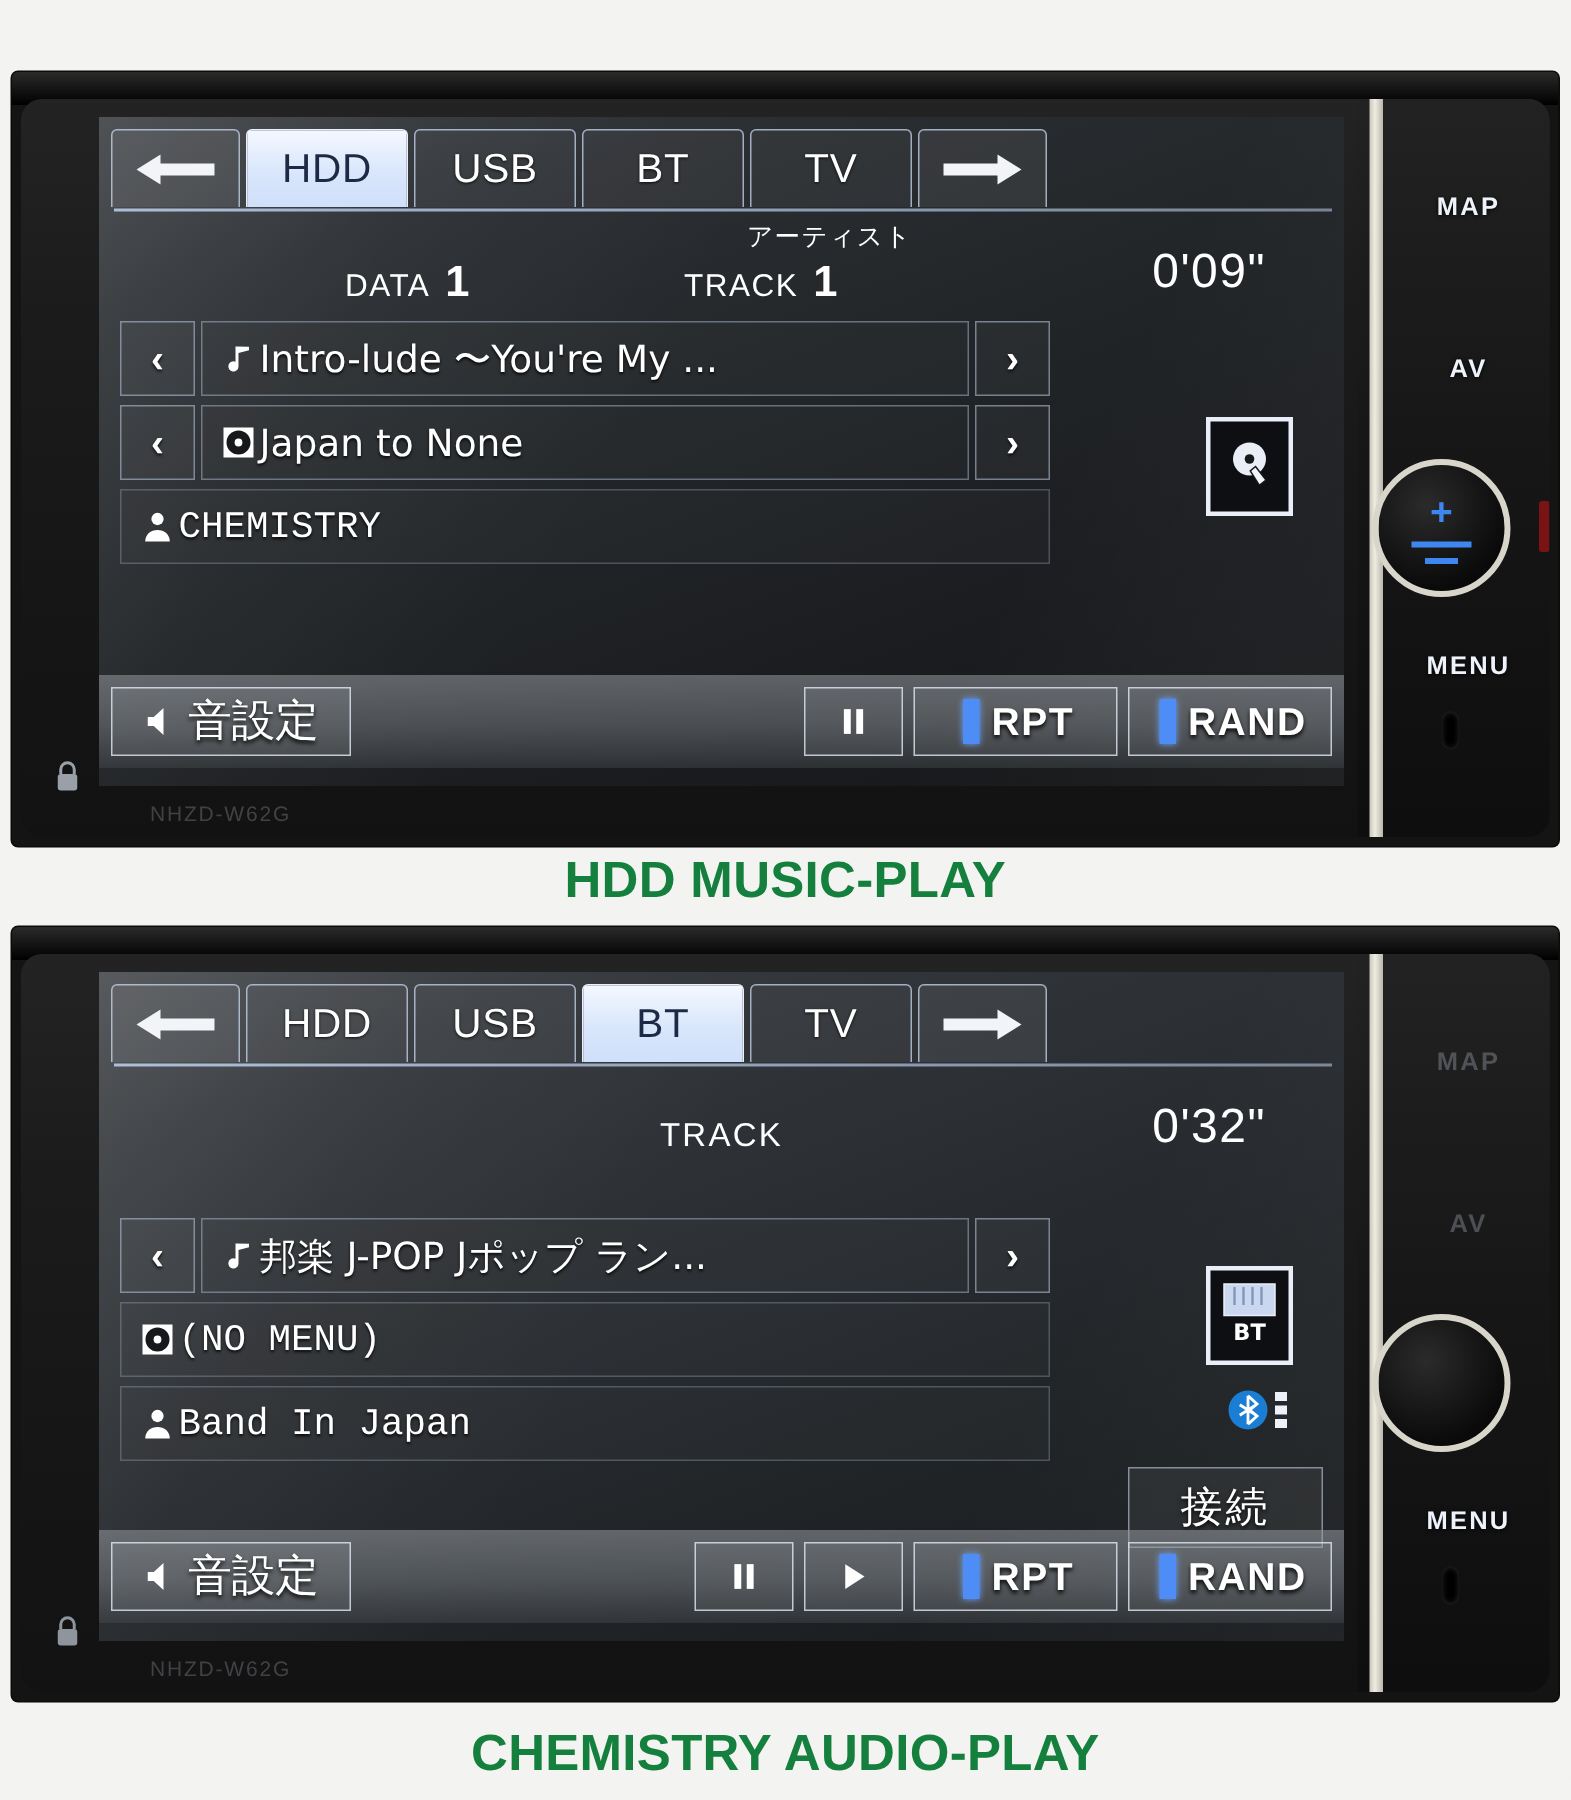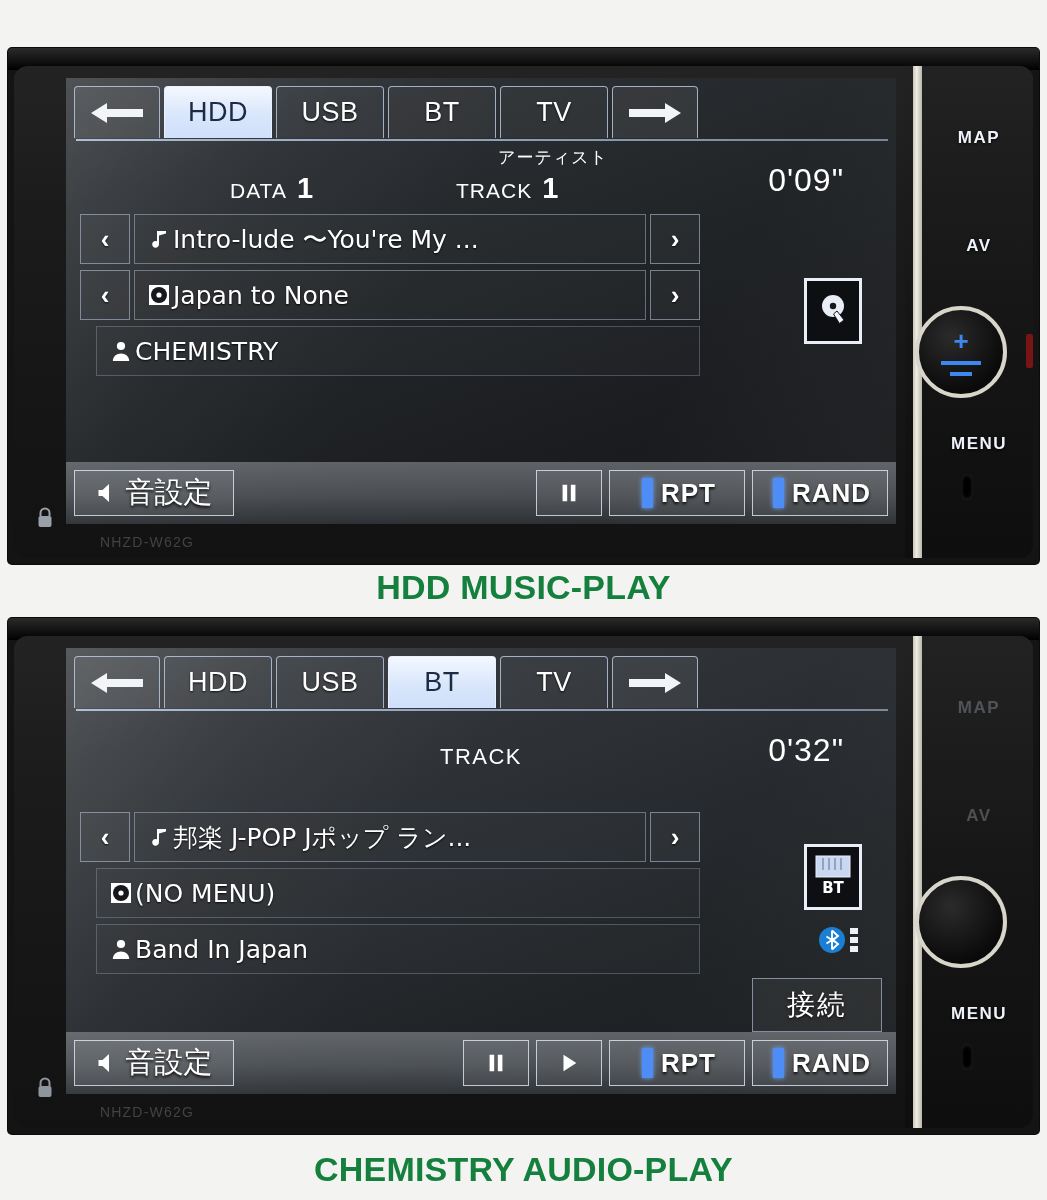--- a/index.html
+++ b/index.html
@@ -106,21 +106,21 @@
   .row-field {
     flex: 1; border: 1px solid rgba(185,200,225,.45);
     background: rgba(255,255,255,.02);
     display: flex; align-items: center; padding-left: 10px; 
     color: #fff; font-size: 25px; white-space: nowrap; overflow: hidden;
     font-family: "DejaVu Sans", sans-serif;
     text-shadow: 0 1px 2px rgba(0,0,0,.85);
   }
   .row-field.plain { border-color: rgba(185,200,225,.28); }
   .row.noNav { padding-left: 0; }
-  .row.noNav .row-field { margin-left: 16px; }
+  .row.noNav .row-field { margin-left: 0; font-family: Liberation Mono, monospace; }
   .ricon { width: 28px; height: 28px; flex: 0 0 28px; display:flex; align-items:center; justify-content:center; }
 
   
   .src-icon {
     position: absolute; right: 34px; top: 200px; width: 58px; height: 66px;
     border: 3px solid #e9eef8; background: #0d0f12; z-index: 4;
     display:flex; align-items:center; justify-content:center;
   }
   .src-icon-2 { top: 196px; }
   .bt-badge {
@@ -131,21 +131,21 @@
     position: absolute; right: 14px; top: 330px; width: 130px; height: 54px; z-index: 4;
     border: 1px solid rgba(190,205,230,.6); background: rgba(255,255,255,.05);
     display: flex; align-items: center; justify-content: center;
     color: #fff; font-size: 28px; letter-spacing: 2px;
     font-family: "DejaVu Sans", sans-serif;
     text-shadow: 0 1px 3px rgba(0,0,0,.9);
   }
 
   
   .ctrlbar {
-    position: absolute; left: 0; right: 0; bottom: 0; height: 62px; z-index: 5;
+    position: absolute; left: 0; right: 0; bottom: 12px; height: 62px; z-index: 5;
     background: linear-gradient(180deg, rgba(150,155,160,.55) 0%, rgba(120,126,132,.5) 55%, rgba(70,74,78,.45) 100%);
     display: flex; align-items: center; padding: 0 8px; gap: 7px;
   }
   .snd-btn {
     width: 160px; height: 46px; border: 1px solid rgba(225,232,245,.8);
     background: rgba(255,255,255,.08);
     display:flex; align-items:center; justify-content:center; gap: 6px;
     color:#fff; font-size: 29px; font-family:"DejaVu Sans", sans-serif;
     text-shadow: 0 2px 3px rgba(0,0,0,.9);
   }

